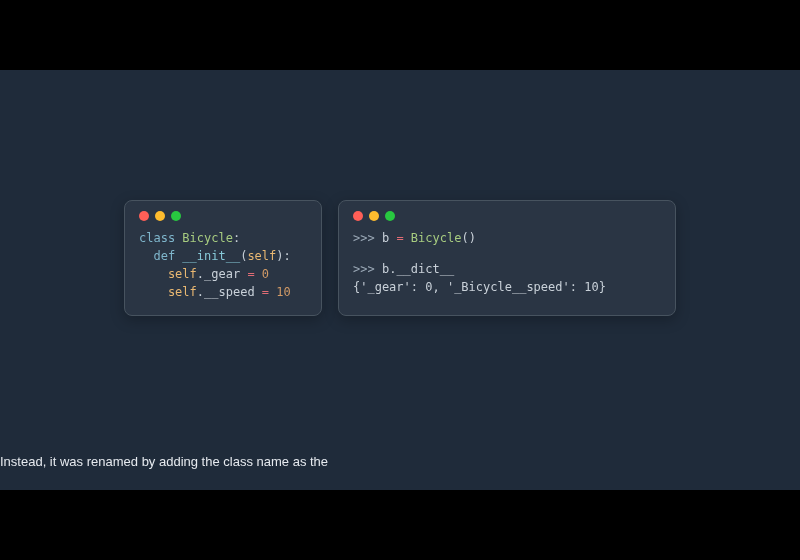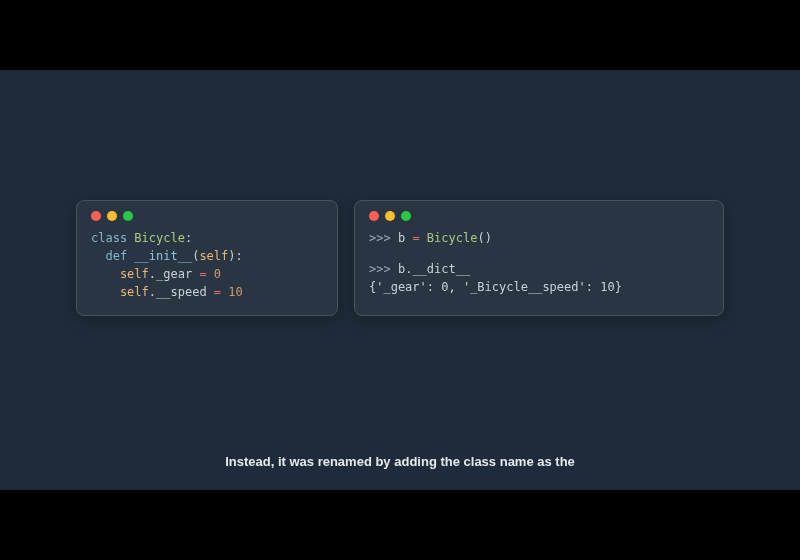--- a/index.html
+++ b/index.html
@@ -25,46 +25,44 @@
     display: flex; justify-content: center; gap: 16px;
     padding: 0 30px;
   }
   .win {
     background: #2a3544;
     border: 1px solid #47535f;
     border-radius: 8px;
     padding: 10px 14px 14px 14px;
     box-shadow: 0 4px 14px rgba(0,0,0,0.25);
   }
-  .win.left  { width: 262px; }
-  .win.right { width: 370px; }
+  .win.left  { width: 198px; }
+  .win.right { width: 338px; }
   .traffic { display: flex; gap: 6px; margin-bottom: 8px; }
   .dot { width: 10px; height: 10px; border-radius: 50%; }
   .dot.red    { background: #ff5f57; }
   .dot.yellow { background: #febc2e; }
   .dot.green  { background: #28c840; }
   pre.code { white-space: pre; font-family: inherit; font-size: 12px; }
   .kw   { color: #7fb6cc; }       
   .cls  { color: #a7cc80; }       
   .fn   { color: #87c9d8; }       
   .self { color: #e9b872; }       
   .dot_ { color: #c9d1d9; }
   .attr { color: #c9d1d9; }
   .op   { color: #e06c75; }       
   .num  { color: #d19a66; }       
   .pmt  { color: #9aa8b6; }       
   .out  { color: #c9d1d9; }
   .str  { color: #c9d1d9; }
   .caption {
     position: absolute; left: 0; right: 0; bottom: 18px;
-    text-align: center;
     font-family: -apple-system, "Segoe UI", Helvetica, Arial, sans-serif;
     font-size: 13px; line-height: 1.45;
     color: #e6eaef;
-    font-weight: bold;
   }
   .indent1 { display:inline-block; width: 2ch; }
   .indent2 { display:inline-block; width: 4ch; }
   .blank   { display:block; height: 1.1em; }
 </style>
 </head>
 <body>
 
 <div class="letterbox-top"></div>
 <div class="letterbox-bottom"></div>

